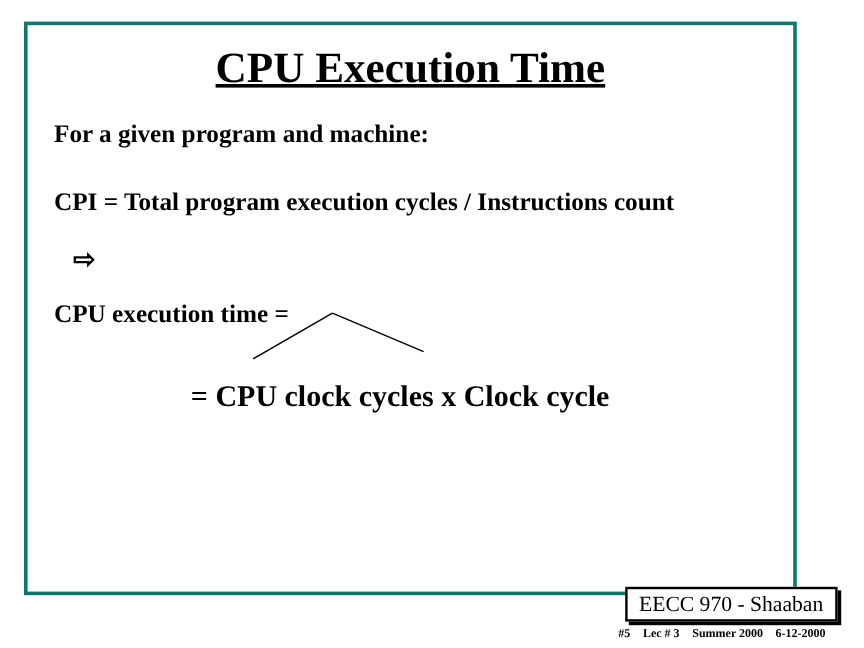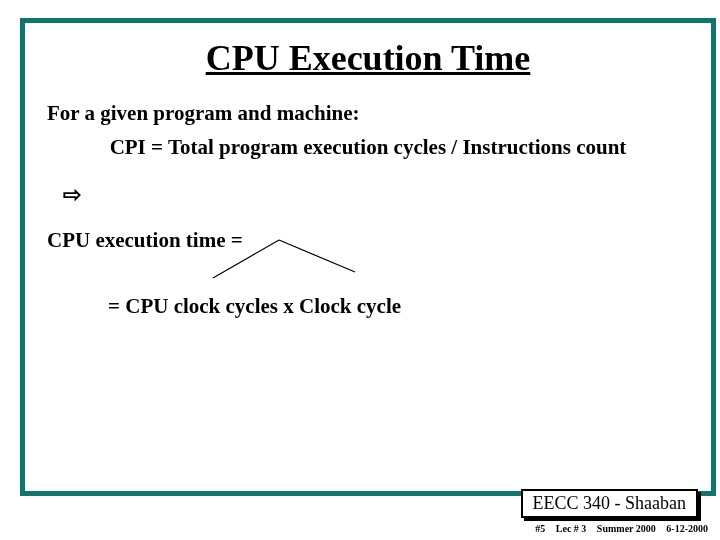--- a/index.html
+++ b/index.html
@@ -7,43 +7,42 @@
       width: 720px;
       height: 540px;
       background: white;
       position: relative;
       font-family: "Times New Roman", Times, serif;
     }
     .slide-frame {
       position: absolute;
       top: 18px;
       left: 20px;
-      width: 696px;
+      width: 644px;
       height: 478px;
-      border: 5px solid #0f766e;
+      border: 3px solid #0f766e;
       padding: 10px 22px;
     }
     .title {
       text-align: center;
       font-size: 36px;
       font-weight: bold;
       margin-top: 4px;
       margin-bottom: 22px;
       text-decoration: underline;
     }
     .line-intro {
       font-size: 21px;
       font-weight: bold;
-      margin-bottom: 9px;
+      margin-bottom: 32px;
     }
     .line-cpi {
       font-size: 21px;
       font-weight: bold;
       margin-bottom: 22px;
-      text-align: center;
     }
     .line-arrow {
       font-size: 21px;
       font-weight: bold;
       margin-bottom: 20px;
       display: flex;
       align-items: center;
     }
     .arrow-sym {
       display: inline-block;
@@ -60,39 +59,39 @@
       font-size: 21px;
       font-weight: bold;
     }
     .svg-lines {
       position: absolute;
       top: 0;
       left: 0;
       pointer-events: none;
     }
     .eq-block {
-      margin-left: 61px;
-      font-size: 21px;
+      margin-left: 114px;
+      font-size: 25px;
       font-weight: bold;
       line-height: 1.5;
       margin-top: 38px;
     }
     .footer-box {
       position: absolute;
       right: 22px;
       bottom: 22px;
       border: 2px solid black;
       box-shadow: 3px 3px 0 #000;
       background: white;
       padding: 2px 10px;
       font-size: 18px;
     }
     .footer-sub {
       position: absolute;
-      right: 12px;
+      right: 32px;
       bottom: 6px;
       font-size: 10px;
       font-weight: bold;
     }
     .footer-sub span { margin-left: 8px; }
   </style>
 </head>
 <body>
 
 <div class="slide-frame">
@@ -112,19 +111,19 @@
       <line x1="232" y1="12" x2="308" y2="44" stroke="black" stroke-width="1.2"></line>
       <line x1="232" y1="12" x2="166" y2="50" stroke="black" stroke-width="1.2"></line>
     </svg>
   </div>
 
   <div class="eq-block">
     <div>=  CPU clock cycles  x   Clock cycle</div>
   </div>
 </div>
 
-<div class="footer-box">EECC 340 - Shaaban</div>
+<div class="footer-box">EECC 970 - Shaaban</div>
 <div class="footer-sub">
   <span>#5</span>
   <span>Lec # 3</span>
   <span>Summer 2000</span>
   <span>6-12-2000</span>
 </div>
 
 </body></html>

